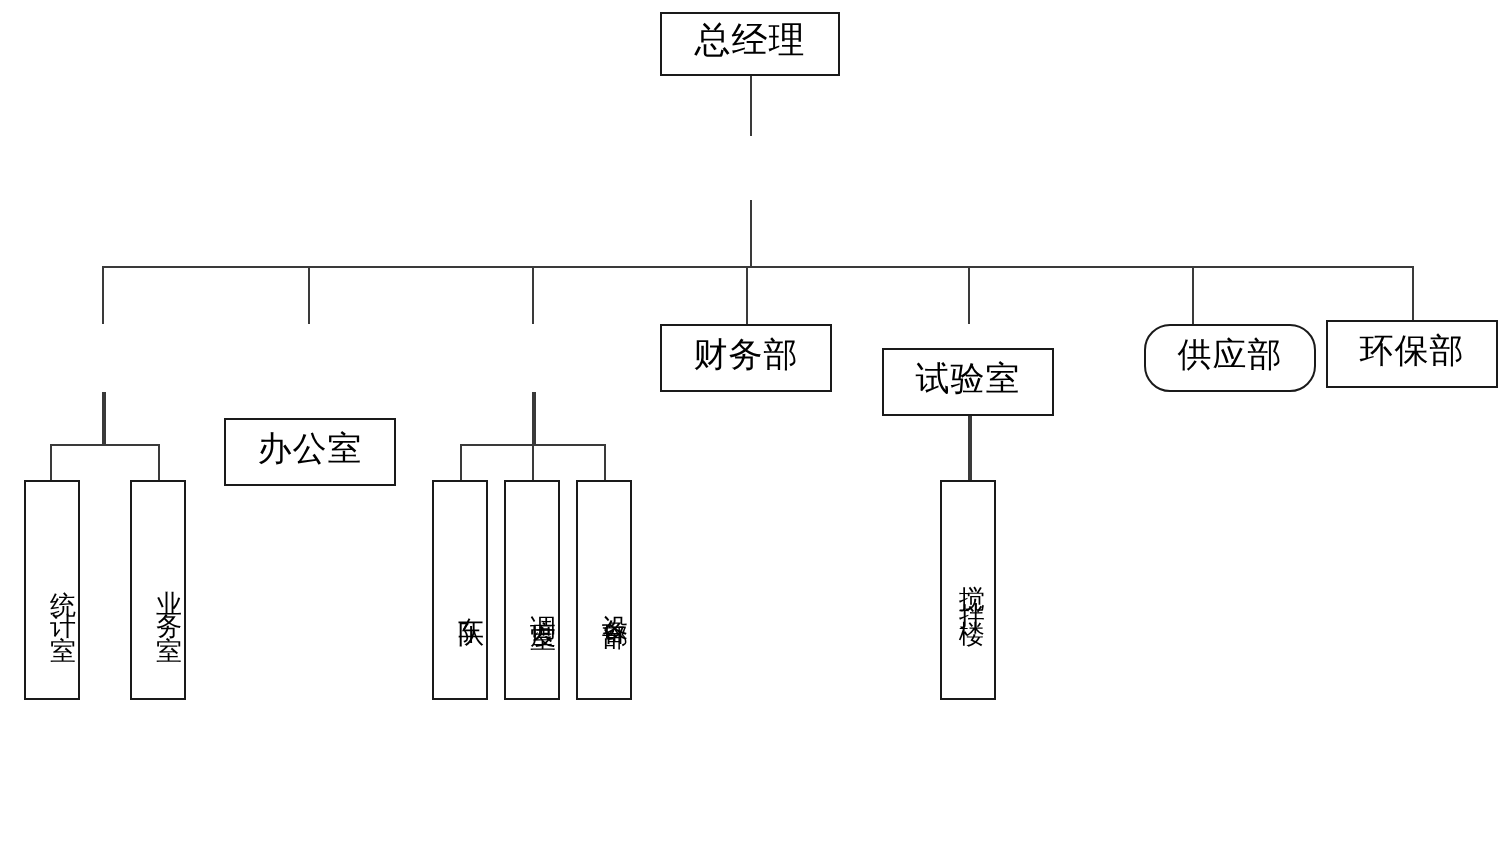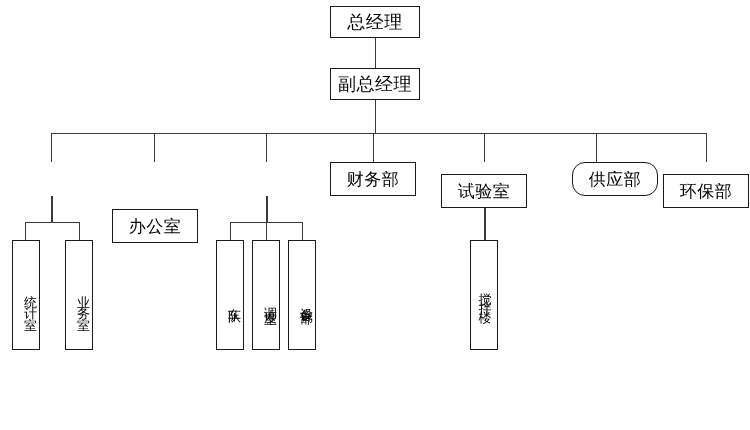--- a/index.html
+++ b/index.html
@@ -5,21 +5,21 @@
   html, body {
     margin: 0;
     padding: 0;
     background: #ffffff;
   }
   #canvas {
     position: relative;
     width: 750px;
     height: 354px;
     background: #ffffff;
-    font-family: Liberation Sans, sans-serif;
+    font-family: Liberation Mono, monospace;
     overflow: hidden;
   }
   .node {
     position: absolute;
     box-sizing: border-box;
     border: 1px solid #1a1a1a;
     background: #ffffff;
     display: flex;
     align-items: center;
     justify-content: center;
@@ -79,23 +79,20 @@
 <body>
 
 <div id="canvas">
 
   <div class="node top" style="left:330px; top:6px; width:90px; height:32px;">
     <span>总经理</span>
   </div>
 
   <div class="vline" style="left:375px; top:38px; height:30px;"></div>
 
-  <div class="node top" style="left:330px; top:68px; width:90px; height:32px;">
-    <span>副总经理</span>
-  </div>
 
   <div class="vline" style="left:375px; top:100px; height:33px;"></div>
 
   <div class="hline" style="left:51px; top:133px; width:655px;"></div>
 
   <div class="vline" style="left:51px;  top:133px; height:29px;"></div>
   <div class="vline" style="left:154px; top:133px; height:29px;"></div>
   <div class="vline" style="left:266px; top:133px; height:29px;"></div>
   <div class="vline" style="left:373px; top:133px; height:29px;"></div>
   <div class="vline" style="left:484px; top:133px; height:29px;"></div>
@@ -107,21 +104,21 @@
   </div>
   <div class="node dept" style="left:330px; top:162px; width:86px; height:34px;">
     <span>财务部</span>
   </div>
   <div class="node dept" style="left:441px; top:152px; width:86px; height:34px;margin-top:22px;">
     <span>试验室</span>
   </div>
   <div class="node dept" style="left:572px; top:162px; width:86px; height:34px;border-radius:13px;">
     <span>供应部</span>
   </div>
-  <div class="node dept" style="left:663px; top:174px; width:86px; height:34px;">
+  <div class="node dept" style="left:663px; top:160px; width:86px; height:34px;">
     <span>环保部</span>
   </div>
 
   <div class="vline" style="left:51px; top:196px; width:2px; height:26px;"></div>
   <div class="hline" style="left:25px; top:222px; width:54px;"></div>
   <div class="vline" style="left:25px; top:222px; height:18px;"></div>
   <div class="vline" style="left:79px; top:222px; height:18px;"></div>
 
   <div class="vnode spaced" style="left:12px; top:240px; width:28px; height:110px;">
     <span>统计室</span>

